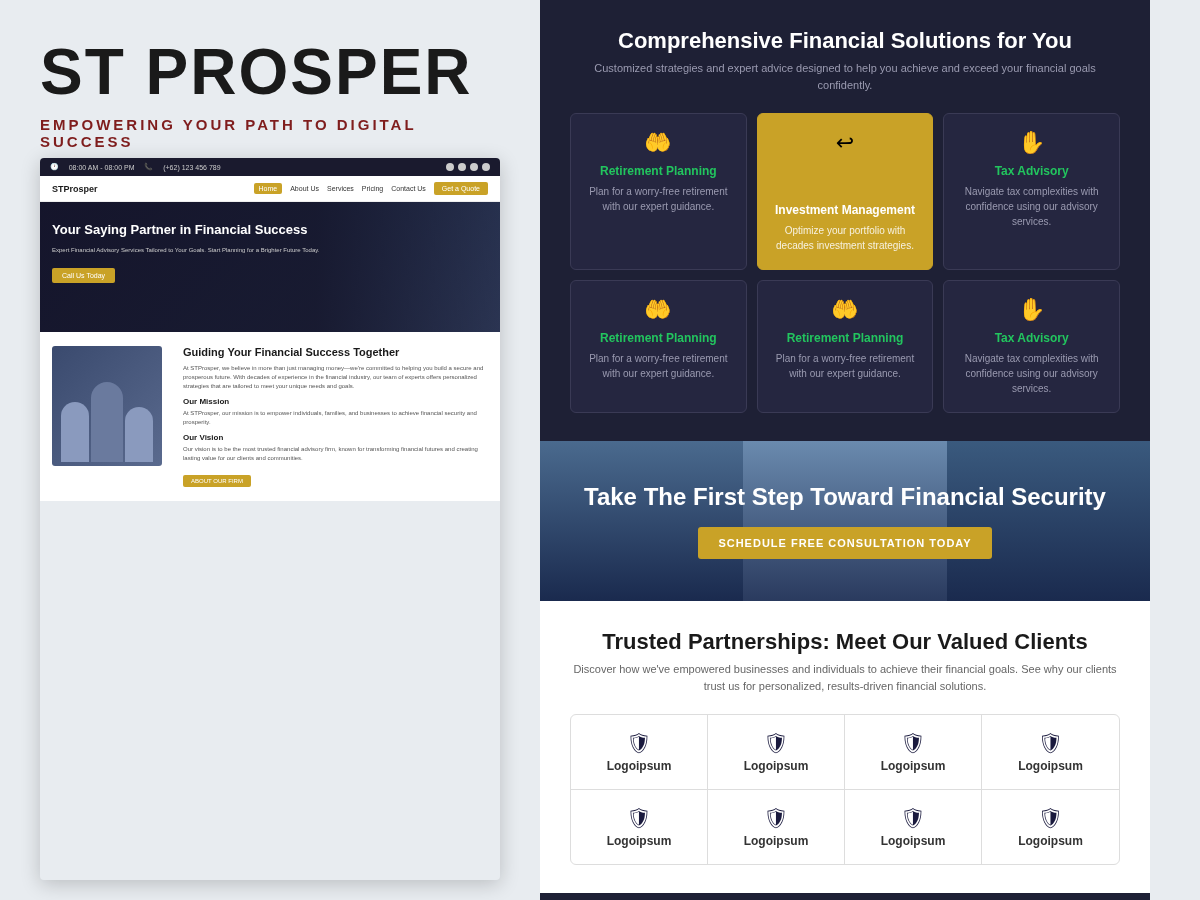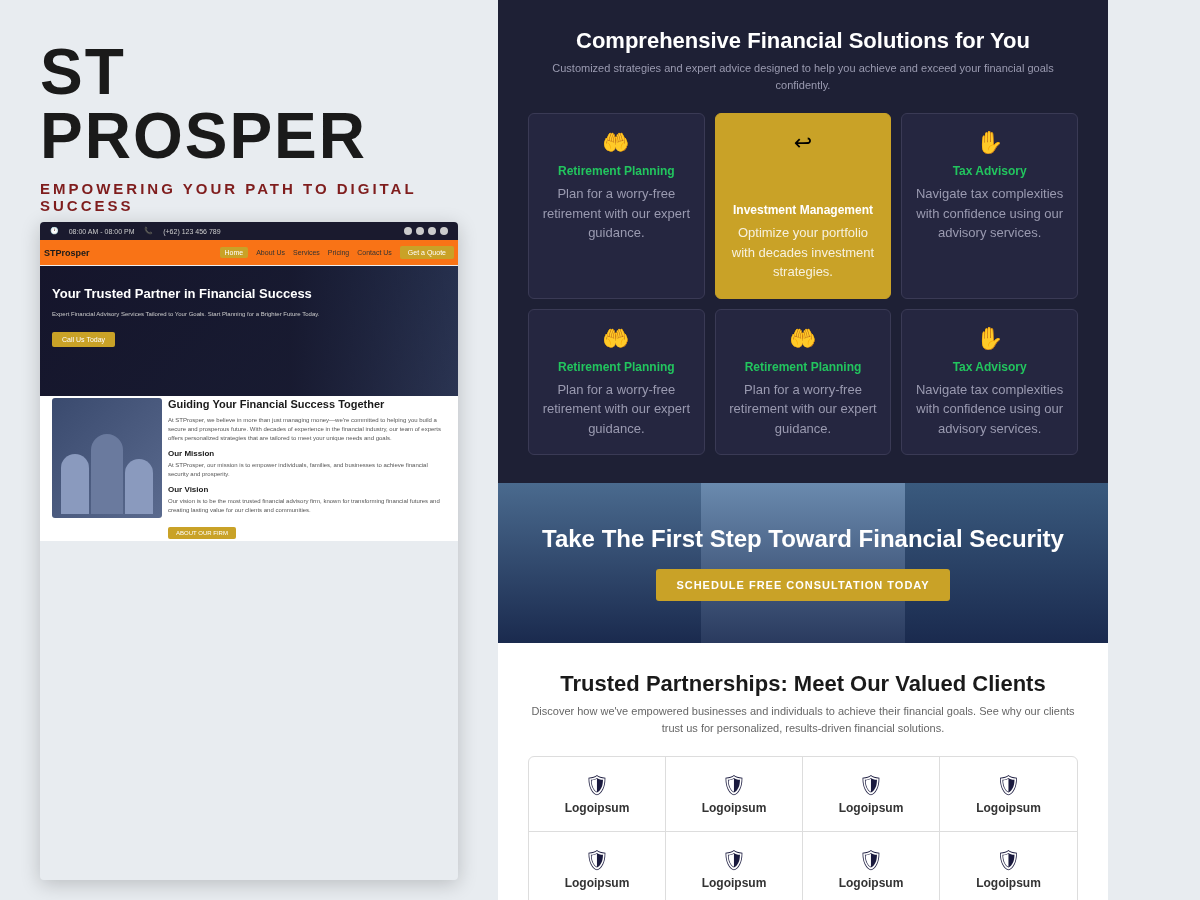--- a/index.html
+++ b/index.html
@@ -7,21 +7,21 @@
       width: 1200px;
       height: 900px;
       background: #e8ecf0;
       font-family: 'Arial', sans-serif;
       overflow: hidden;
       display: flex;
     }
 
     
     .left-panel {
-      width: 498px;
+      width: 540px;
       padding: 40px 40px 20px 40px;
       display: flex;
       flex-direction: column;
       gap: 0;
     }
 
     .brand-title {
       font-size: 64px;
       font-weight: 900;
       color: #1a1a1a;
@@ -54,22 +54,22 @@
       align-items: center;
       justify-content: space-between;
       font-size: 7px;
       color: #ccc;
     }
     .mini-topbar-left { display: flex; gap: 10px; align-items: center; }
     .mini-topbar-right { display: flex; gap: 4px; }
     .social-dot { width: 8px; height: 8px; background: #ccc; border-radius: 50%; }
 
     .mini-nav {
-      background: #f97316;
-      padding: 6px 4px;
+      background: #ffffff;
+      padding: 6px 12px;
       display: flex;
       align-items: center;
       justify-content: space-between;
       border-bottom: 1px solid #eee;
     }
     .mini-logo { font-size: 9px; font-weight: bold; color: #1a1a1a; }
     .mini-nav-links { display: flex; gap: 8px; align-items: center; }
     .mini-nav-link { font-size: 7px; color: #333; }
     .mini-nav-link.active { background: #c9a227; padding: 2px 5px; color: white; border-radius: 2px; }
     .mini-nav-btn { background: #c9a227; color: white; font-size: 7px; padding: 3px 8px; border-radius: 2px; }
@@ -128,23 +128,23 @@
       padding: 4px;
       width: 100%;
       text-align: center;
       border-radius: 2px;
       letter-spacing: 0.5px;
     }
 
     
     .mini-about {
       background: white;
-      padding: 2px 12px;
-      display: flex;
-      gap: 6px;
+      padding: 14px 12px;
+      display: flex;
+      gap: 21px;
     }
     .mini-about-img {
       width: 110px;
       height: 120px;
       background: linear-gradient(135deg, #3a4a6e, #5a6a8e);
       border-radius: 3px;
       flex-shrink: 0;
       display: flex;
       align-items: flex-end;
       justify-content: center;
@@ -217,21 +217,21 @@
       display: block;
     }
     .service-card-title {
       font-size: 12px;
       font-weight: bold;
       color: #22c55e;
       margin-bottom: 6px;
     }
     .service-card.highlighted .service-card-title { color: white; margin-top: 47px; }
     .service-card-desc {
-      font-size: 13px;
+      font-size: 10px;
       color: #9a9ab0;
       line-height: 1.5;
     }
     .service-card.highlighted .service-card-desc { color: rgba(255,255,255,0.85); }
 
     
     .cta-section {
       position: relative;
       min-height: 160px;
       display: flex;
@@ -373,21 +373,21 @@
         <span class="mini-nav-link">About Us</span>
         <span class="mini-nav-link">Services</span>
         <span class="mini-nav-link">Pricing</span>
         <span class="mini-nav-link">Contact Us</span>
         <span class="mini-nav-btn">Get a Quote</span>
       </div>
     </div>
 
     <div class="mini-hero">
       <div class="mini-hero-left">
-        <div class="mini-hero-tagline">Your Trusted Partner in Financial Success</div>
+        <div class="mini-hero-tagline">Your Saying Partner in Financial Success</div>
         <div class="mini-hero-desc">Expert Financial Advisory Services Tailored to Your Goals. Start Planning for a Brighter Future Today.</div>
         <div class="mini-cta-btn">Call Us Today</div>
       </div>
     </div>
 
     <div class="mini-about">
       <div class="mini-about-img">
         <div class="mini-people">
           <div class="mini-person" style="width:28px;height:60px;border-radius:14px 14px 0 0;"></div>
           <div class="mini-person" style="width:32px;height:80px;border-radius:16px 16px 0 0;background:#6a7a9e;"></div>

